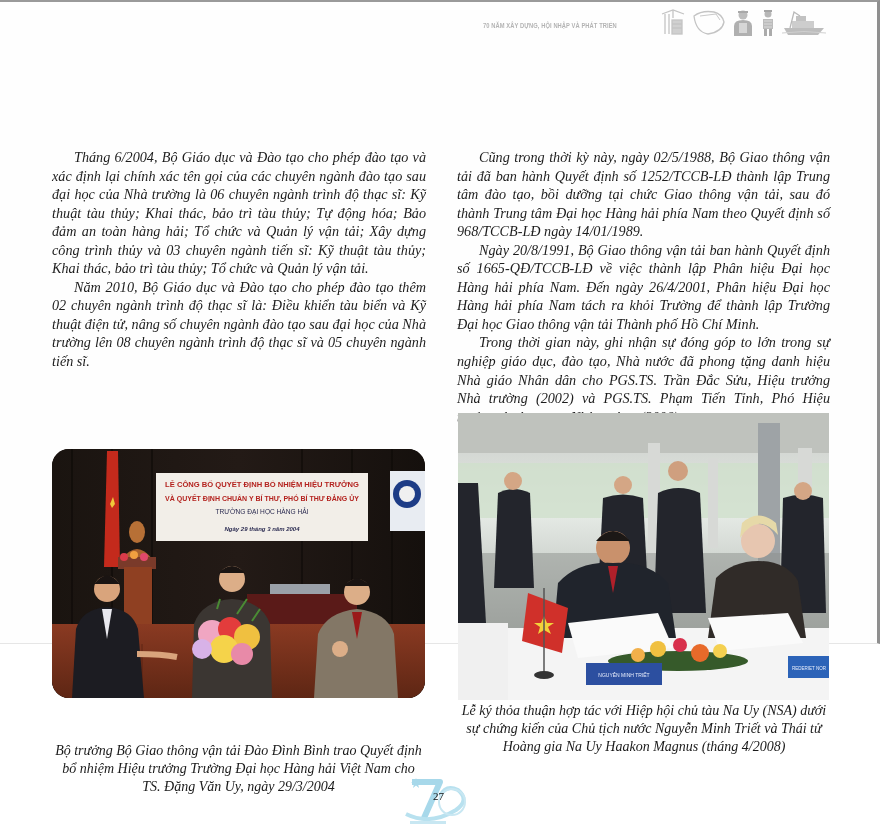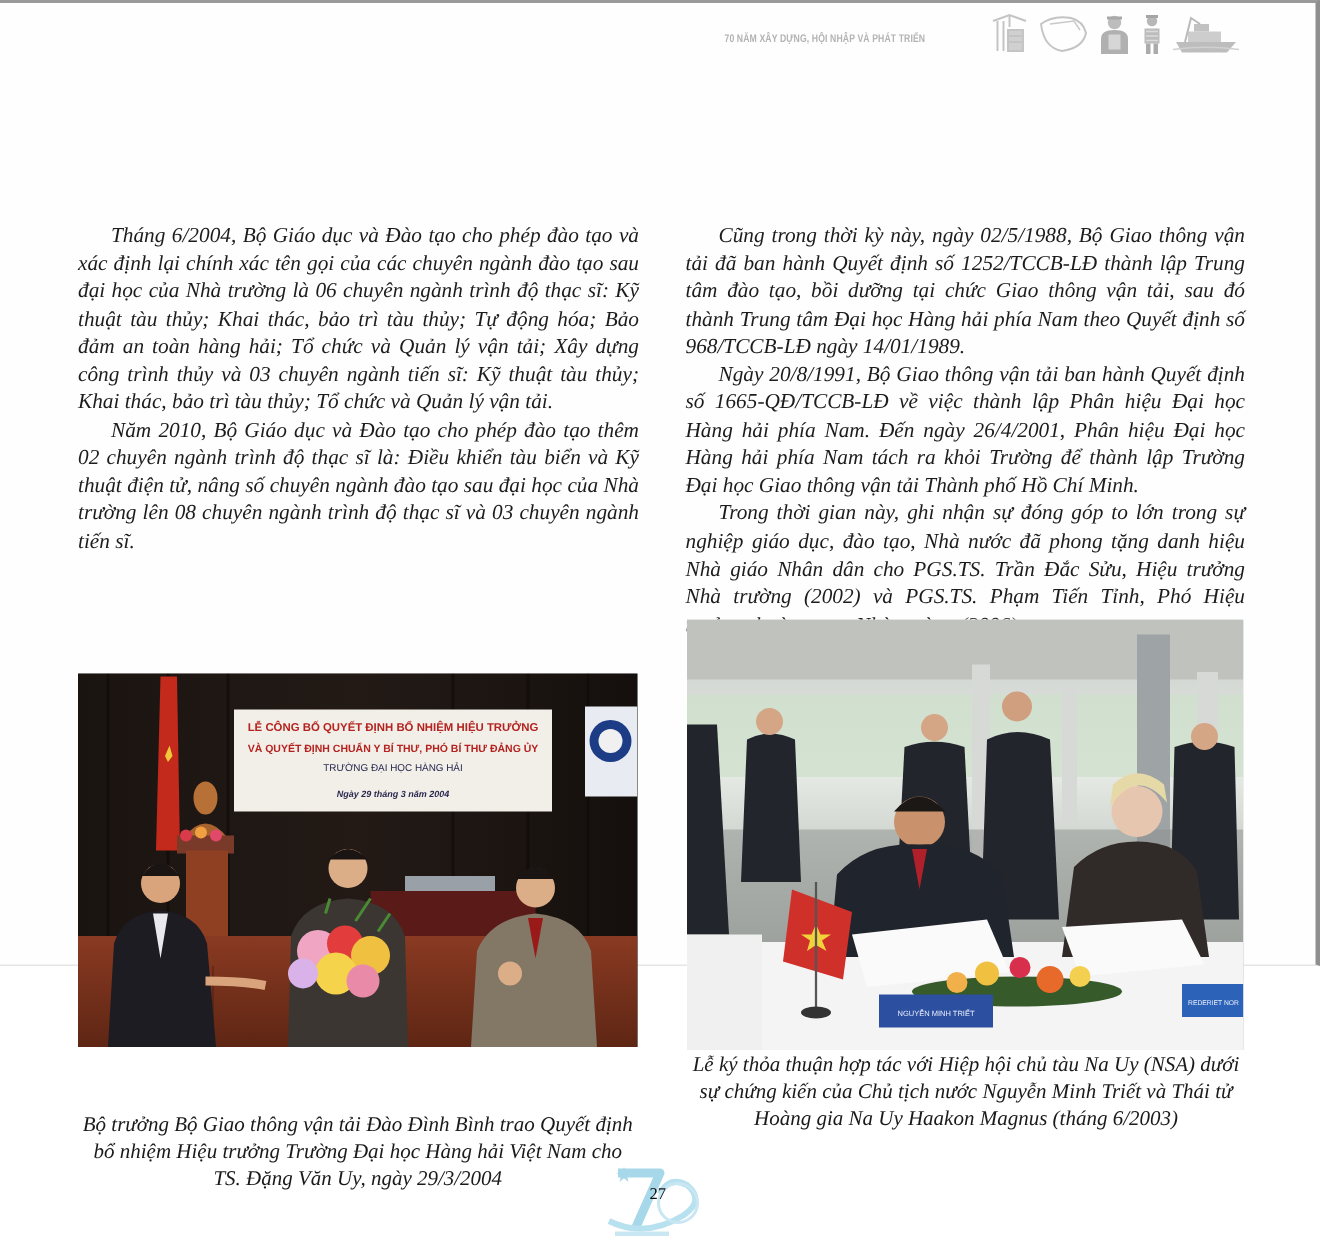--- a/index.html
+++ b/index.html
@@ -27,21 +27,21 @@
   .header-icons { position:absolute; left:660px; top:4px; height:30px; display:flex; gap:6px; align-items:flex-end; }
   .hicon { display:block; }
   .col {
     position:absolute; top:146px; width:374px;
     font-size:14.2px; line-height:18.55px; text-align:justify;font-style:italic;
   }
   .col p { margin:0; text-indent:22px; }
   .col-left { left:52px; }
   .col-right { left:457px; width:373px; }
   .photo { position:absolute; overflow:hidden; }
-  .photo1 { left:52px; top:447px; width:373px; height:249px; background:#1c1412; }
+  .photo1 { left:52px; top:447px; width:373px; height:249px; background:#1c1412;border-radius:17px; }
   .photo2 { left:458px; top:411px; width:371px; height:287px; background:#dfe3e2; }
   .caption {
     position:absolute; font-style:italic; font-size:14px; line-height:18px;
     text-align:center; color:#1a1a1a;
   }
   .caption1 { left:52px; top:700px; width:373px;margin-top:40px; }
   .caption2 { left:456px; top:700px; width:376px; }
   .page-num-wrap { position:absolute; left:400px; top:772px; width:80px; height:54px; }
   .page-num {
     position:absolute; left:33px; top:16px; font-size:11px; color:#111;
@@ -86,21 +86,21 @@
       <path d="M2 20 H42 L36 27 H6 Z" fill="#bdbdbd"></path>
       <rect x="10" y="13" width="22" height="7" fill="#cdcdcd"></rect>
       <rect x="14" y="8" width="10" height="5" fill="#c2c2c2"></rect>
       <path d="M8 20 L12 4 L18 8" fill="none" stroke="#b9b9b9" stroke-width="1.3"></path>
       <path d="M0 25 Q22 22 44 25" fill="none" stroke="#d0d0d0" stroke-width="1"></path>
     </svg>
   </div>
 
   <div class="col col-left">
     <p>Tháng 6/2004, Bộ Giáo dục và Đào tạo cho phép đào tạo và xác định lại chính xác tên gọi của các chuyên ngành đào tạo sau đại học của Nhà trường là 06 chuyên ngành trình độ thạc sĩ: Kỹ thuật tàu thủy; Khai thác, bảo trì tàu thủy; Tự động hóa; Bảo đảm an toàn hàng hải; Tổ chức và Quản lý vận tải; Xây dựng công trình thủy và 03 chuyên ngành tiến sĩ: Kỹ thuật tàu thủy; Khai thác, bảo trì tàu thủy; Tổ chức và Quản lý vận tải.</p>
-    <p>Năm 2010, Bộ Giáo dục và Đào tạo cho phép đào tạo thêm 02 chuyên ngành trình độ thạc sĩ là: Điều khiển tàu biển và Kỹ thuật điện tử, nâng số chuyên ngành đào tạo sau đại học của Nhà trường lên 08 chuyên ngành trình độ thạc sĩ và 03 chuyên ngành tiến sĩ.</p>
+    <p>Năm 2010, Bộ Giáo dục và Đào tạo cho phép đào tạo thêm 02 chuyên ngành trình độ thạc sĩ là: Điều khiển tàu biển và Kỹ thuật điện tử, nâng số chuyên ngành đào tạo sau đại học của Nhà trường lên 08 chuyên ngành trình độ thạc sĩ và 05 chuyên ngành tiến sĩ.</p>
   </div>
 
   <div class="col col-right">
     <p>Cũng trong thời kỳ này, ngày 02/5/1988, Bộ Giao thông vận tải đã ban hành Quyết định số 1252/TCCB-LĐ thành lập Trung tâm đào tạo, bồi dưỡng tại chức Giao thông vận tải, sau đó thành Trung tâm Đại học Hàng hải phía Nam theo Quyết định số 968/TCCB-LĐ ngày 14/01/1989.</p>
     <p>Ngày 20/8/1991, Bộ Giao thông vận tải ban hành Quyết định số 1665-QĐ/TCCB-LĐ về việc thành lập Phân hiệu Đại học Hàng hải phía Nam. Đến ngày 26/4/2001, Phân hiệu Đại học Hàng hải phía Nam tách ra khỏi Trường để thành lập Trường Đại học Giao thông vận tải Thành phố Hồ Chí Minh.</p>
     <p>Trong thời gian này, ghi nhận sự đóng góp to lớn trong sự nghiệp giáo dục, đào tạo, Nhà nước đã phong tặng danh hiệu Nhà giáo Nhân dân cho PGS.TS. Trần Đắc Sửu, Hiệu trưởng Nhà trường (2002) và PGS.TS. Phạm Tiến Tỉnh, Phó Hiệu trưởng thường trực Nhà trường (2006).</p>
   </div>
 
   <div class="photo photo1">
     <svg width="373" height="249" viewBox="0 0 373 249">
@@ -245,21 +245,21 @@
       <circle cx="180" cy="242" r="7" fill="#f2b04a"></circle>
 
       <rect x="128" y="250" width="76" height="22" fill="#2c4fa0"></rect>
       <text x="166" y="264" font-family="Liberation Sans, sans-serif" font-size="5" fill="#e8eefc" text-anchor="middle">NGUYỄN MINH TRIẾT</text>
       <rect x="330" y="243" width="41" height="22" fill="#2c63b8"></rect>
       <text x="351" y="257" font-family="Liberation Sans, sans-serif" font-size="4.5" fill="#e8eefc" text-anchor="middle">REDERIET NOR</text>
     </svg>
   </div>
 
   <div class="caption caption1">Bộ trưởng Bộ Giao thông vận tải Đào Đình Bình trao Quyết định bổ nhiệm Hiệu trưởng Trường Đại học Hàng hải Việt Nam cho TS. Đặng Văn Uy, ngày 29/3/2004</div>
-  <div class="caption caption2">Lễ ký thỏa thuận hợp tác với Hiệp hội chủ tàu Na Uy (NSA) dưới sự chứng kiến của Chủ tịch nước Nguyễn Minh Triết và Thái tử Hoàng gia Na Uy Haakon Magnus (tháng 6/2003)</div>
+  <div class="caption caption2">Lễ ký thỏa thuận hợp tác với Hiệp hội chủ tàu Na Uy (NSA) dưới sự chứng kiến của Chủ tịch nước Nguyễn Minh Triết và Thái tử Hoàng gia Na Uy Haakon Magnus (tháng 4/2008)</div>
 
   <div class="page-num-wrap">
     <svg width="80" height="54" viewBox="0 0 80 54">
       <path d="M12 8 H40 L24 44" fill="none" stroke="#a7d8ea" stroke-width="6" stroke-linejoin="round"></path>
       <path d="M6 40 Q30 52 56 36 Q70 26 58 16 Q46 10 40 22" fill="none" stroke="#b8e1ef" stroke-width="4"></path>
       <circle cx="52" cy="28" r="13" fill="none" stroke="#c8e7f2" stroke-width="2"></circle>
       <path d="M16 4 L17.5 8 L21 8 L18 10 L19 14 L16 11.5 L13 14 L14 10 L11 8 L14.5 8 Z" fill="#a7d8ea"></path>
       <rect x="10" y="47" width="36" height="3" fill="#c8e7f2"></rect>
     </svg>
     <span class="page-num">27</span>

